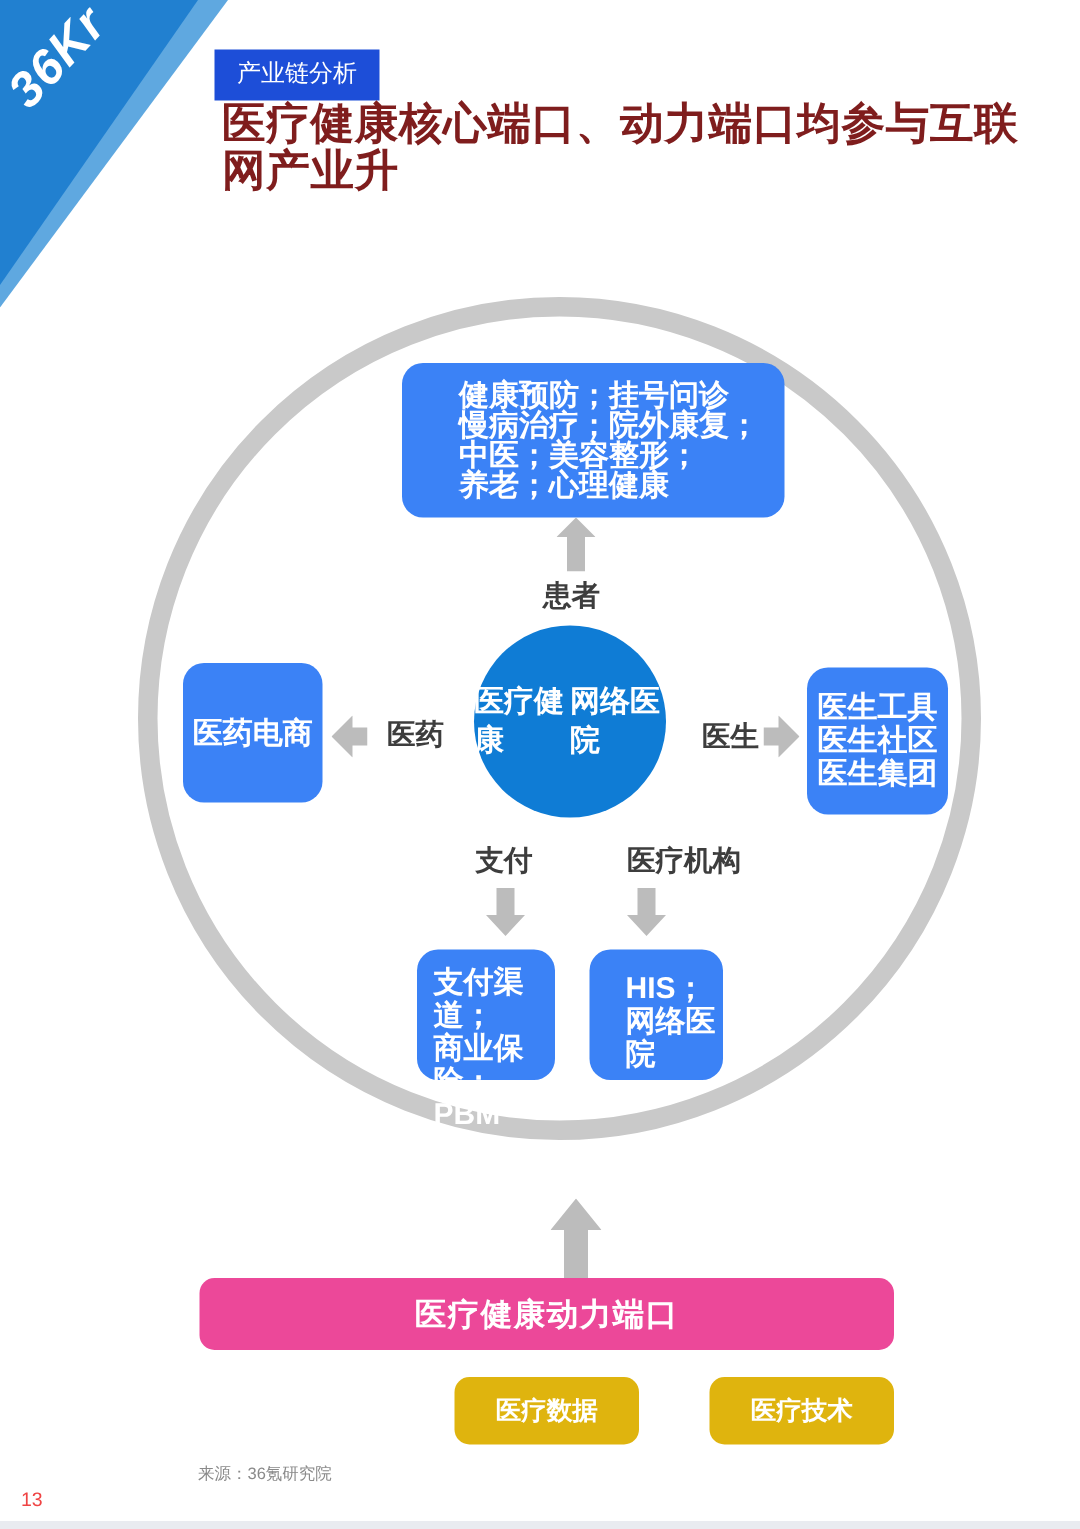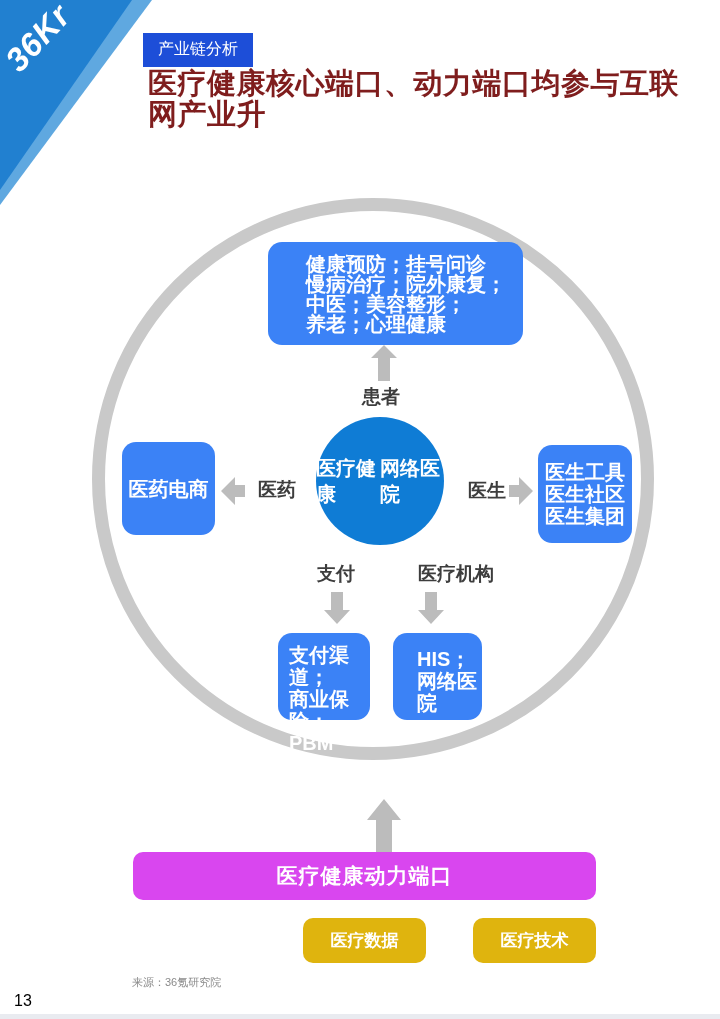--- a/index.html
+++ b/index.html
@@ -71,33 +71,33 @@
   .lbl-patient { left: 321px; top: 384px; width: 120px; }
   .lbl-pharma  { left: 247px; top: 477px; width: 60px; }
   .lbl-doctor  { left: 457px; top: 478px; width: 60px; }
   .lbl-payment { left: 308px; top: 561px; width: 56px; }
   .lbl-inst    { left: 406px; top: 561px; width: 100px; }
   .arrow { position: absolute; }
   .arrow svg { display: block; }
   
   .big-bar {
     position: absolute; left: 133px; top: 852px; width: 463px; height: 48px;
-    background: #d946ef; border-radius: 10px;
+    background: #ec4899; border-radius: 10px;
     display: flex; align-items: center; justify-content: center;
     color: #ffffff; font-size: 21px; font-weight: bold; letter-spacing: 1px;
   }
   .ybox {
     position: absolute; top: 918px; width: 123px; height: 45px;
     background: #dfb40e; border-radius: 10px;
     display: flex; align-items: center; justify-content: center;
     color: #ffffff; font-size: 17px; font-weight: bold;
   }
   .ybox1 { left: 133px; } .ybox2 { left: 303px; } .ybox3 { left: 473px; }
   .source { position: absolute; left: 132px; top: 975px; color: #8a8a8a; font-size: 11px; }
-  .page-num { position: absolute; left: 14px; top: 992px; color: #000000; font-size: 16px; }
+  .page-num { position: absolute; left: 14px; top: 992px; color: #ef4444; font-size: 13px; }
   .bottom-strip { position: absolute; left: 0; bottom: 0; width: 720px; height: 5px; background: #e9ebf0; }
 </style>
 </head>
 <body>
 
 <div class="slide">
 
   <div class="ribbon-light"></div>
   <div class="ribbon-dark"></div>
   <div class="logo">36Kr</div>

